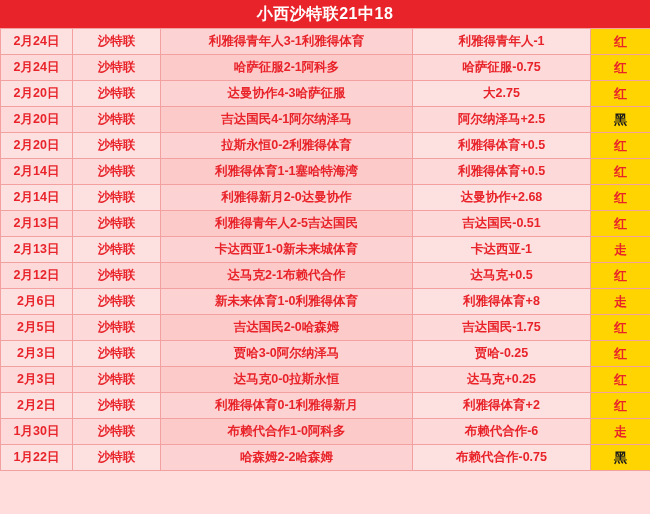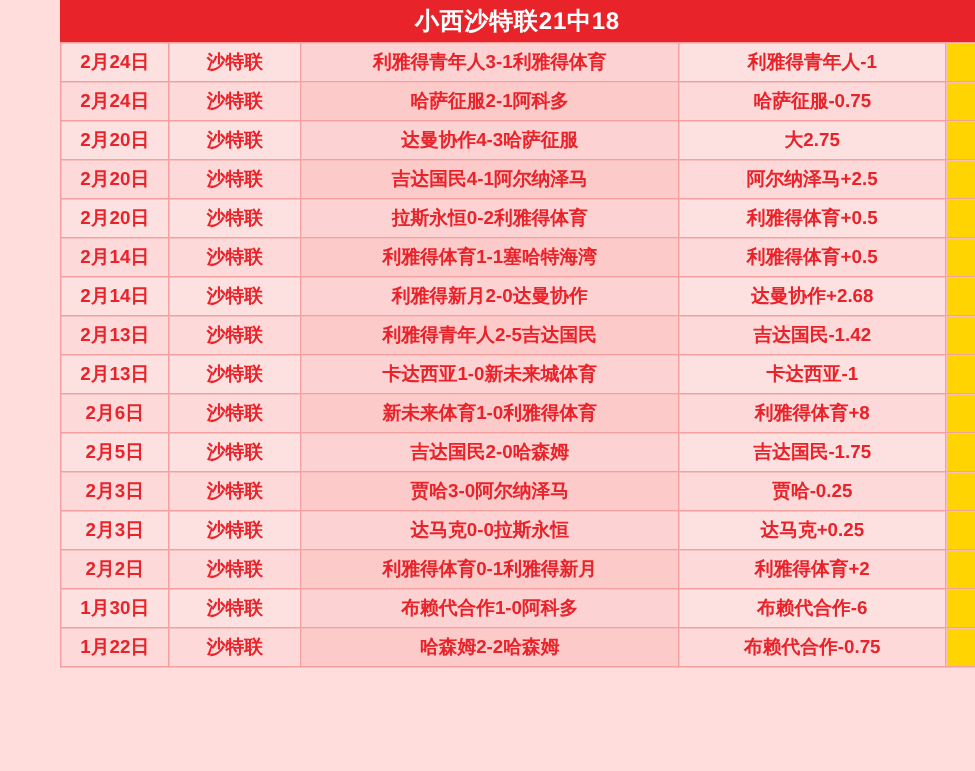--- a/index.html
+++ b/index.html
@@ -13,21 +13,20 @@
     font-family: "Liberation Sans", sans-serif;
     overflow: hidden;
   }
   #sheet {
     width: 650px;
     height: 514px;
     box-sizing: border-box;
     display: flex;
     flex-direction: column;
     background: #fdd;
-    padding-left: 40px;
   }
   .title-bar {
     height: 28px;
     background: #e8232a;
     color: #ffffff;
     font-size: 16px;
     font-weight: bold;
     display: flex;
     align-items: center;
     justify-content: center;
@@ -138,29 +137,36 @@
           <td class="date">2月14日</td>
           <td class="league">沙特联</td>
           <td class="match">利雅得新月2-0达曼协作</td>
           <td class="hand">达曼协作+2.68</td>
           <td class="res">红</td>
         </tr>
         <tr>
           <td class="date">2月13日</td>
           <td class="league">沙特联</td>
           <td class="match">利雅得青年人2-5吉达国民</td>
-          <td class="hand">吉达国民-1.42</td>
+          <td class="hand">吉达国民-0.51</td>
           <td class="res">红</td>
         </tr>
         <tr>
           <td class="date">2月13日</td>
           <td class="league">沙特联</td>
           <td class="match">卡达西亚1-0新未来城体育</td>
           <td class="hand">卡达西亚-1</td>
           <td class="res">走</td>
+        </tr>
+        <tr>
+          <td class="date">2月12日</td>
+          <td class="league">沙特联</td>
+          <td class="match">达马克2-1布赖代合作</td>
+          <td class="hand">达马克+0.5</td>
+          <td class="res">红</td>
         </tr>
         <tr>
           <td class="date">2月6日</td>
           <td class="league">沙特联</td>
           <td class="match">新未来体育1-0利雅得体育</td>
           <td class="hand">利雅得体育+8</td>
           <td class="res">走</td>
         </tr>
         <tr>
           <td class="date">2月5日</td>

